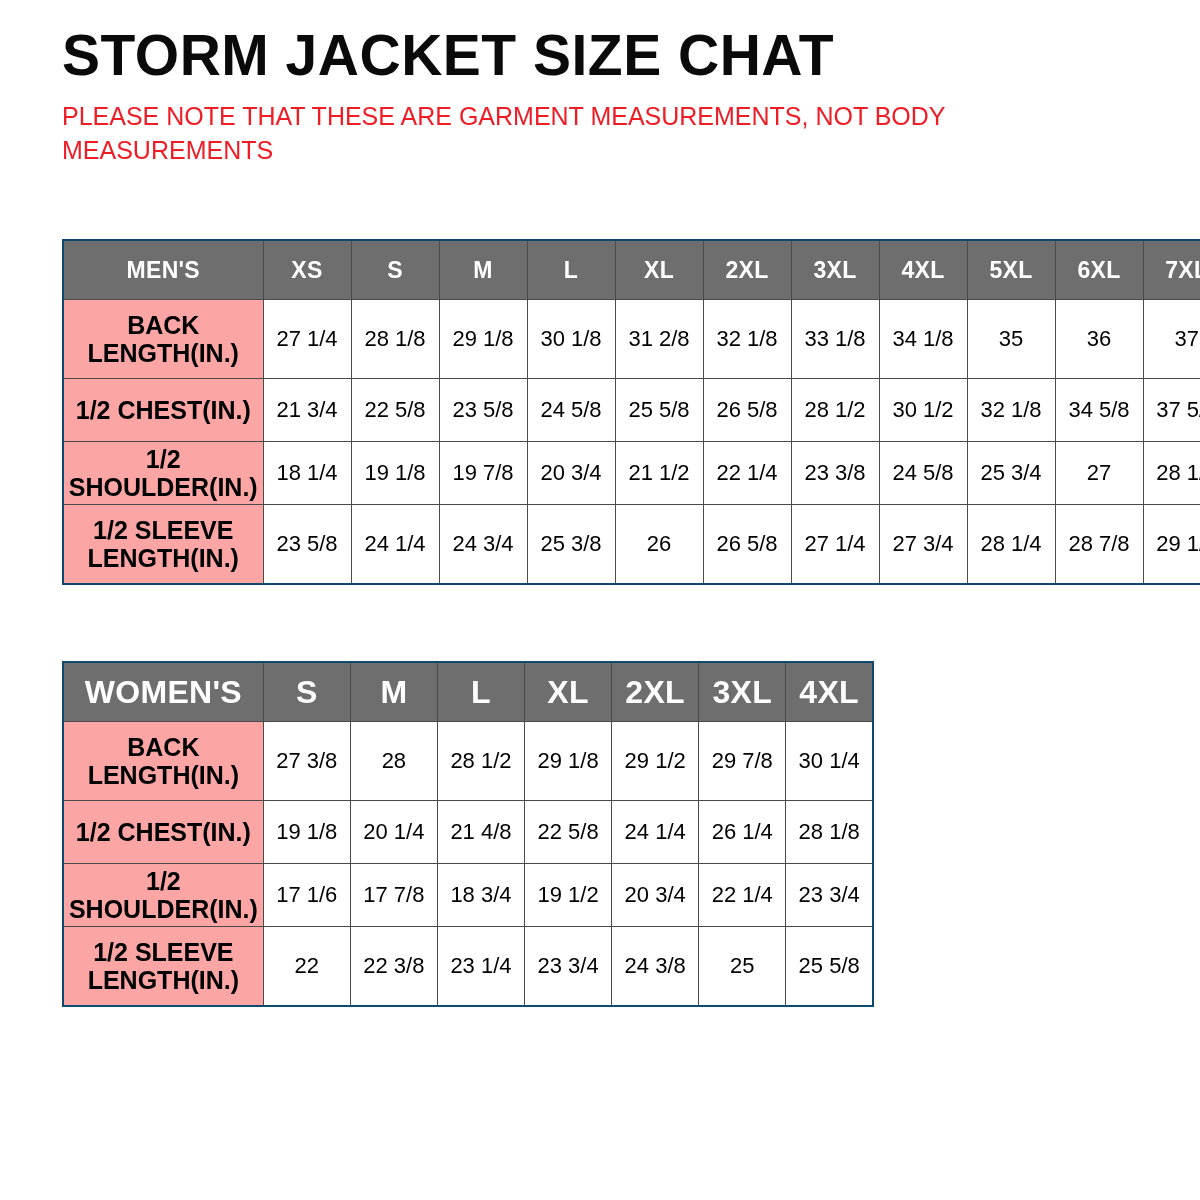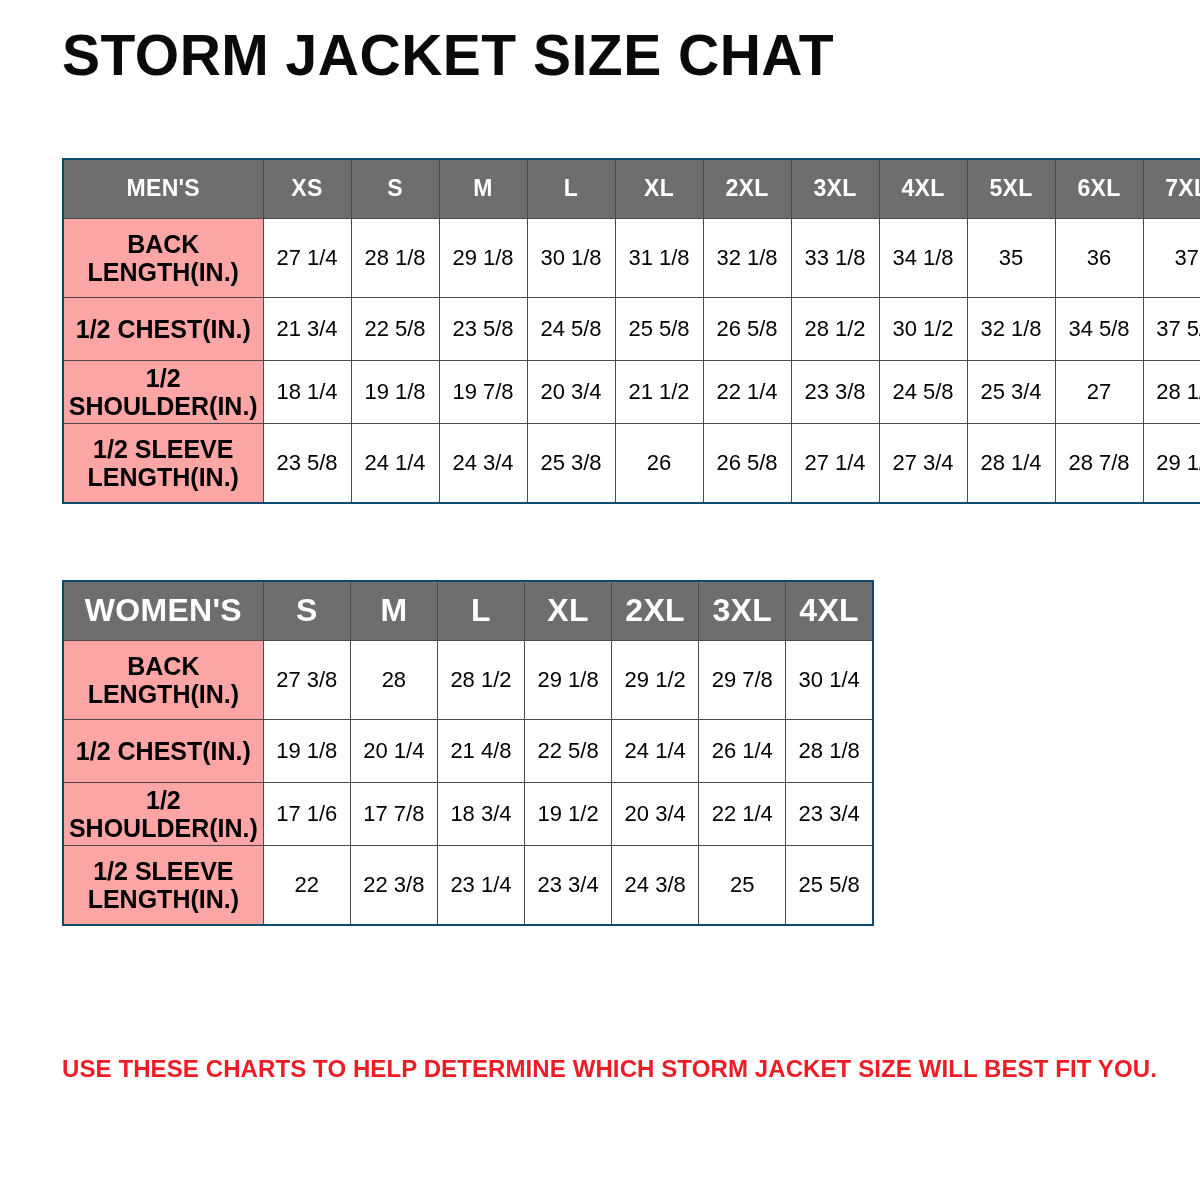--- a/index.html
+++ b/index.html
@@ -120,20 +120,21 @@
     white-space: nowrap;
   }
 </style>
 </head>
 <body>
 
 <div class="page">
 
   <h1 class="title">STORM JACKET SIZE CHAT</h1>
 
+  <p class="note-top">PLEASE NOTE THAT THESE ARE GARMENT MEASUREMENTS, NOT BODY MEASUREMENTS</p>
 
   <div class="table-wrap men">
     <table class="size-table men">
       <colgroup>
         <col class="label">
         <col class="sz">
           <col class="sz">
           <col class="sz">
           <col class="sz">
           <col class="sz">
@@ -163,21 +164,21 @@
       <tbody>
         <tr class="tall">
           <th class="rowhead">
             <div>BACK</div>
             <div>LENGTH(IN.)</div>
           </th>
           <td>27 1/4</td>
           <td>28 1/8</td>
           <td>29 1/8</td>
           <td>30 1/8</td>
-          <td>31 1/8</td>
+          <td>31 2/8</td>
           <td>32 1/8</td>
           <td>33 1/8</td>
           <td>34 1/8</td>
           <td>35</td>
           <td>36</td>
           <td>37</td>
         </tr>
         <tr>
           <th class="rowhead">
             <div>1/2 CHEST(IN.)</div>
@@ -303,15 +304,14 @@
           <td>23 1/4</td>
           <td>23 3/4</td>
           <td>24 3/8</td>
           <td>25</td>
           <td>25 5/8</td>
         </tr>
       </tbody>
     </table>
   </div>
 
-  <p class="note-bottom">USE THESE CHARTS TO HELP DETERMINE WHICH STORM JACKET  SIZE WILL BEST FIT YOU.</p>
 
 </div>
 
 </body></html>

